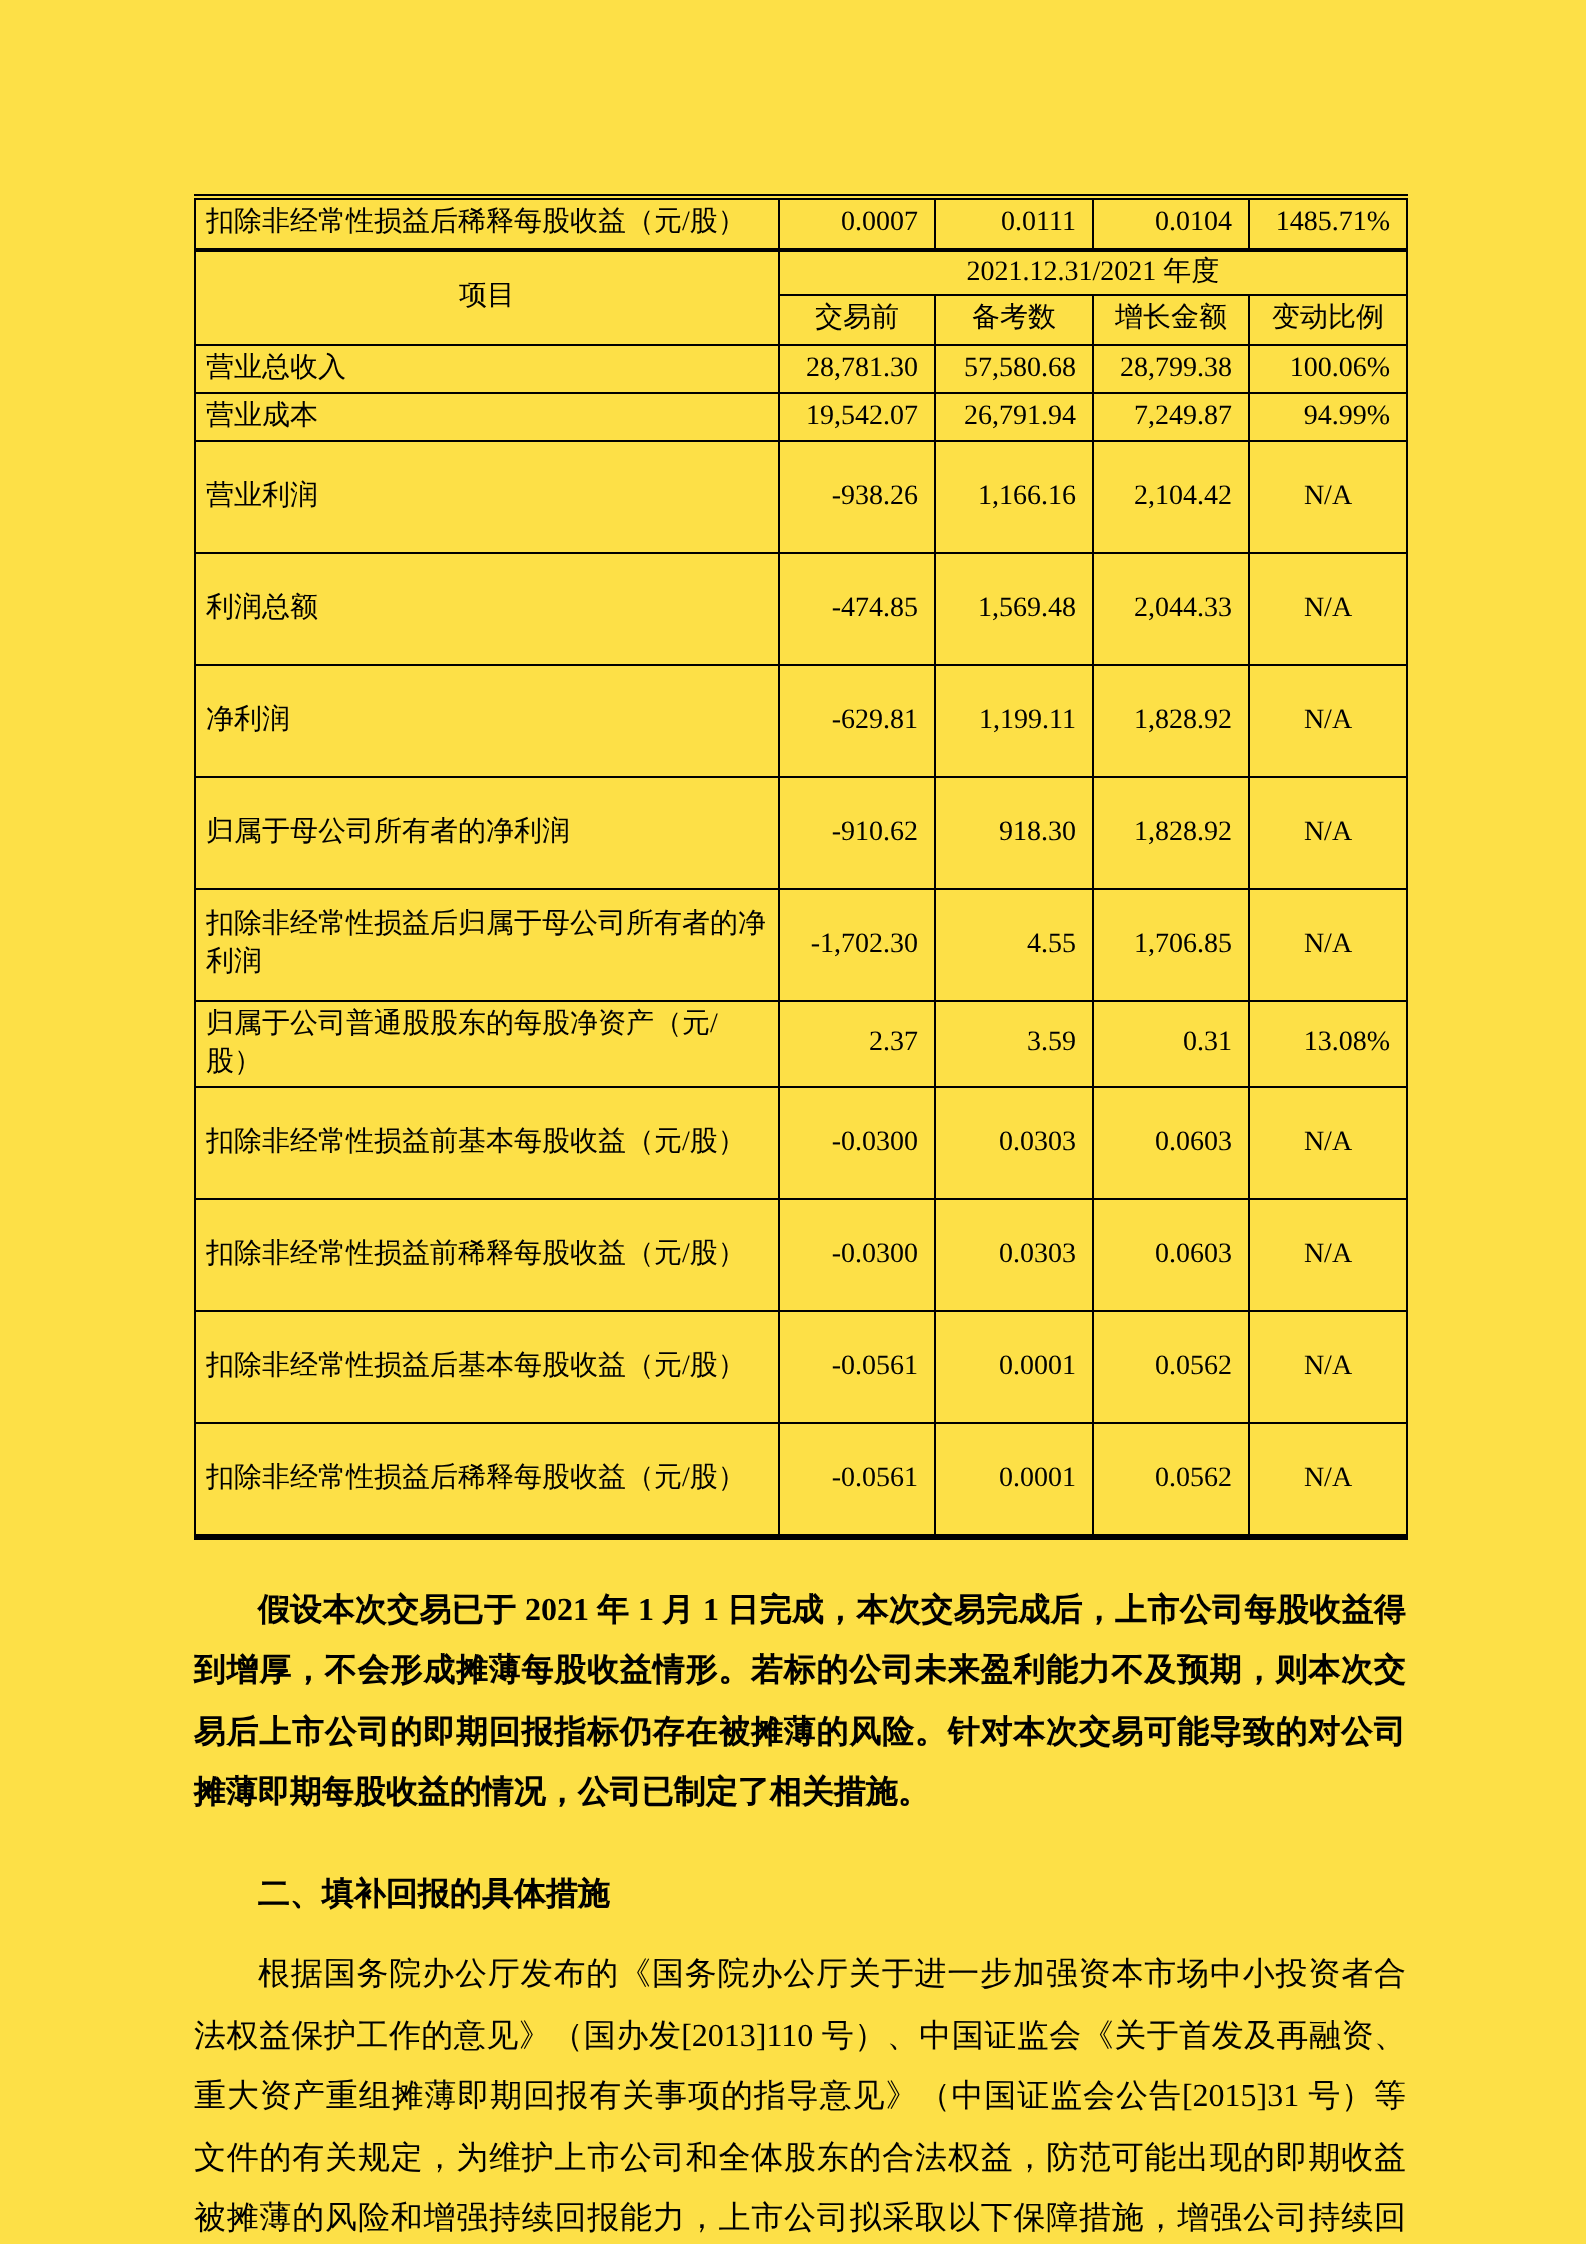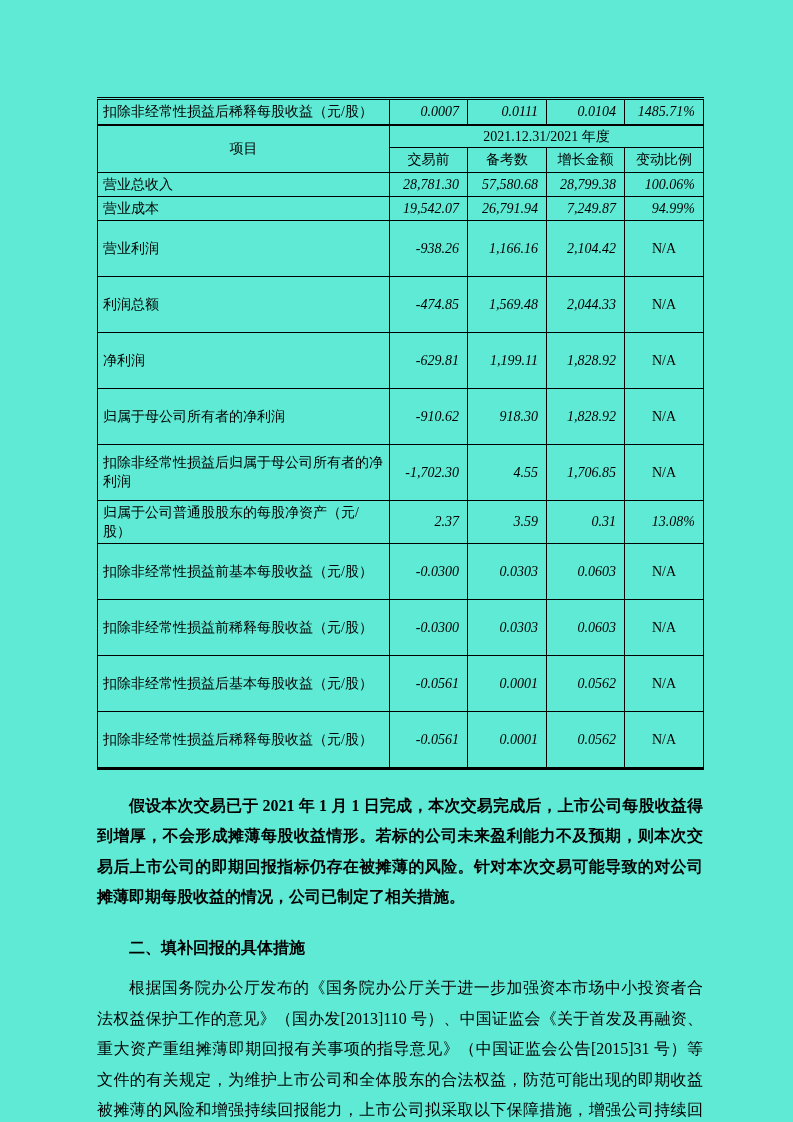--- a/index.html
+++ b/index.html
@@ -1,19 +1,19 @@
 <!DOCTYPE html>
 <html><head>
 <meta charset="utf-8">
 <style>
   html,body { margin:0; padding:0; background:#ffffff; }
   .page {
     position:relative;
     width:793px; height:1122px;
-    background:#5eead4;
+    background:#fde047;
     color:#000;
     font-family:"Liberation Serif","DejaVu Serif",serif;
     overflow:hidden;
     box-sizing:border-box;
   }
   .content {
     position:absolute;
     left:97px; top:97px;
     width:606px;
   }
@@ -31,21 +31,21 @@
     font-size:14px;
     font-weight:normal;
     line-height:19px;
     overflow:hidden;
     box-sizing:border-box;
   }
   tr.continued-row td { height:26px; }
   tr.continued-row { border-bottom:2px solid #000; }
   td.label  { text-align:left;  padding:2px 5px; }
   td.num    { text-align:right; padding:2px 8px 2px 2px;
-              font-family:"Liberation Serif","DejaVu Serif",serif;font-style:italic; }
+              font-family:"Liberation Serif","DejaVu Serif",serif; }
   td.na     { text-align:center; padding:18px; }
   th.hdr    { text-align:center; font-weight:bold; padding:1px 2px; }
   tr.hdr-period th { height:21px; }
   tr.hdr-cols  th { height:25px; }
   tr.data-row td { height:23px; }
 
   
   .para {
     width:606px;
     font-size:16px;

